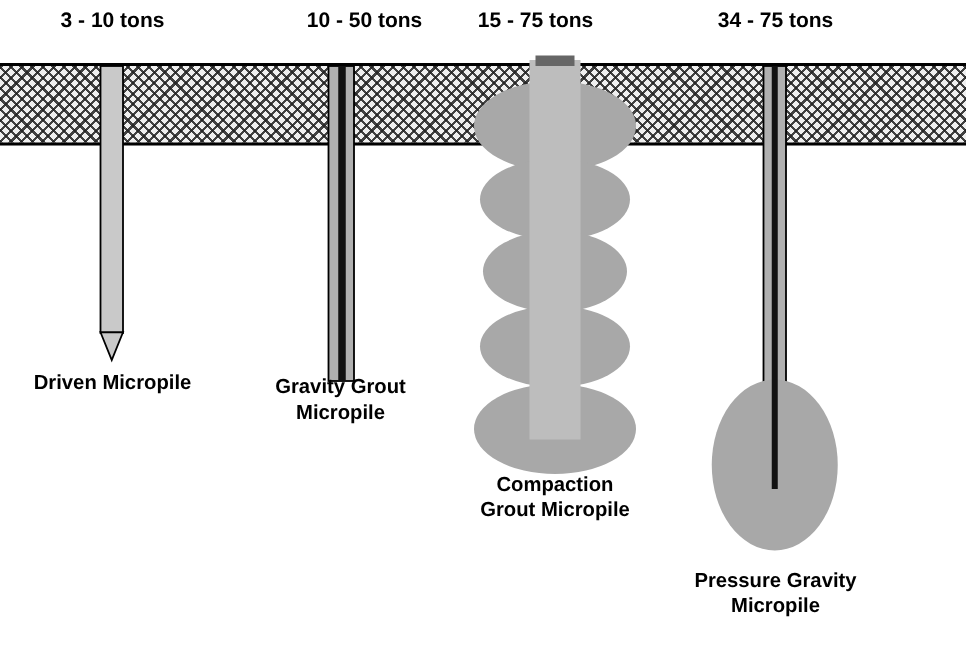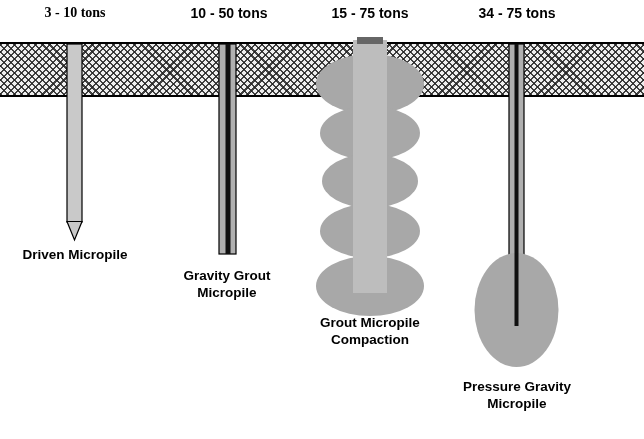--- a/index.html
+++ b/index.html
@@ -44,23 +44,23 @@
     position:absolute;
     left:0;top:0;
     width:644px;height:439px;
   }
 </style>
 </head>
 <body>
 
 <div id="stage">
 
-  <div class="cap-label" style="left:10px;font-family:Liberation Serif, serif;">3 - 10 tons</div>
-  <div class="cap-label" style="left:164px;">10 - 50 tons</div>
-  <div class="cap-label" style="left:305px;">15 - 75 tons</div>
+  <div class="cap-label" style="left:10px;">3 - 10 tons</div>
+  <div class="cap-label" style="left:178px;">10 - 50 tons</div>
+  <div class="cap-label" style="left:292px;">15 - 75 tons</div>
   <div class="cap-label" style="left:452px;">34 - 75 tons</div>
 
   <div class="ground"></div>
 
   <svg class="piles" viewBox="0 0 644 439" xmlns="http://www.w3.org/2000/svg">
 
     <g>
       <rect x="67" y="44" width="15" height="178" stroke-width="1.2" stroke="#000" fill="#c9c9c9"></rect>
       <polygon points="67,221.5 82,221.5 74.5,240" stroke-width="1.2" stroke="#000" fill="#c9c9c9"></polygon>
     </g>
@@ -84,26 +84,26 @@
       <rect x="509" y="44" width="15" height="228" stroke-width="1.2" stroke="#000" fill="#b0b0b0"></rect>
       <ellipse cx="516.5" cy="310" rx="42" ry="57" fill="#a8a8a8"></ellipse>
       <rect x="514.5" y="44" width="4" height="282" fill="#111111"></rect>
     </g>
   </svg>
 
   <div class="name-label" style="left:-10px;top:247px;">
     <div>Driven Micropile</div>
     <div></div>
   </div>
-  <div class="name-label" style="left:142px;top:268px;">
+  <div class="name-label" style="left:142px;top:250px;">
     <div>Gravity Grout</div>
     <div>Micropile</div>
   </div>
   <div class="name-label" style="left:285px;top:315px;">
+    <div>Compaction</div>
     <div>Grout Micropile</div>
-    <div>Compaction</div>
   </div>
   <div class="name-label" style="left:432px;top:379px;">
     <div>Pressure Gravity</div>
     <div>Micropile</div>
   </div>
 
 </div>
 
 </body></html>

